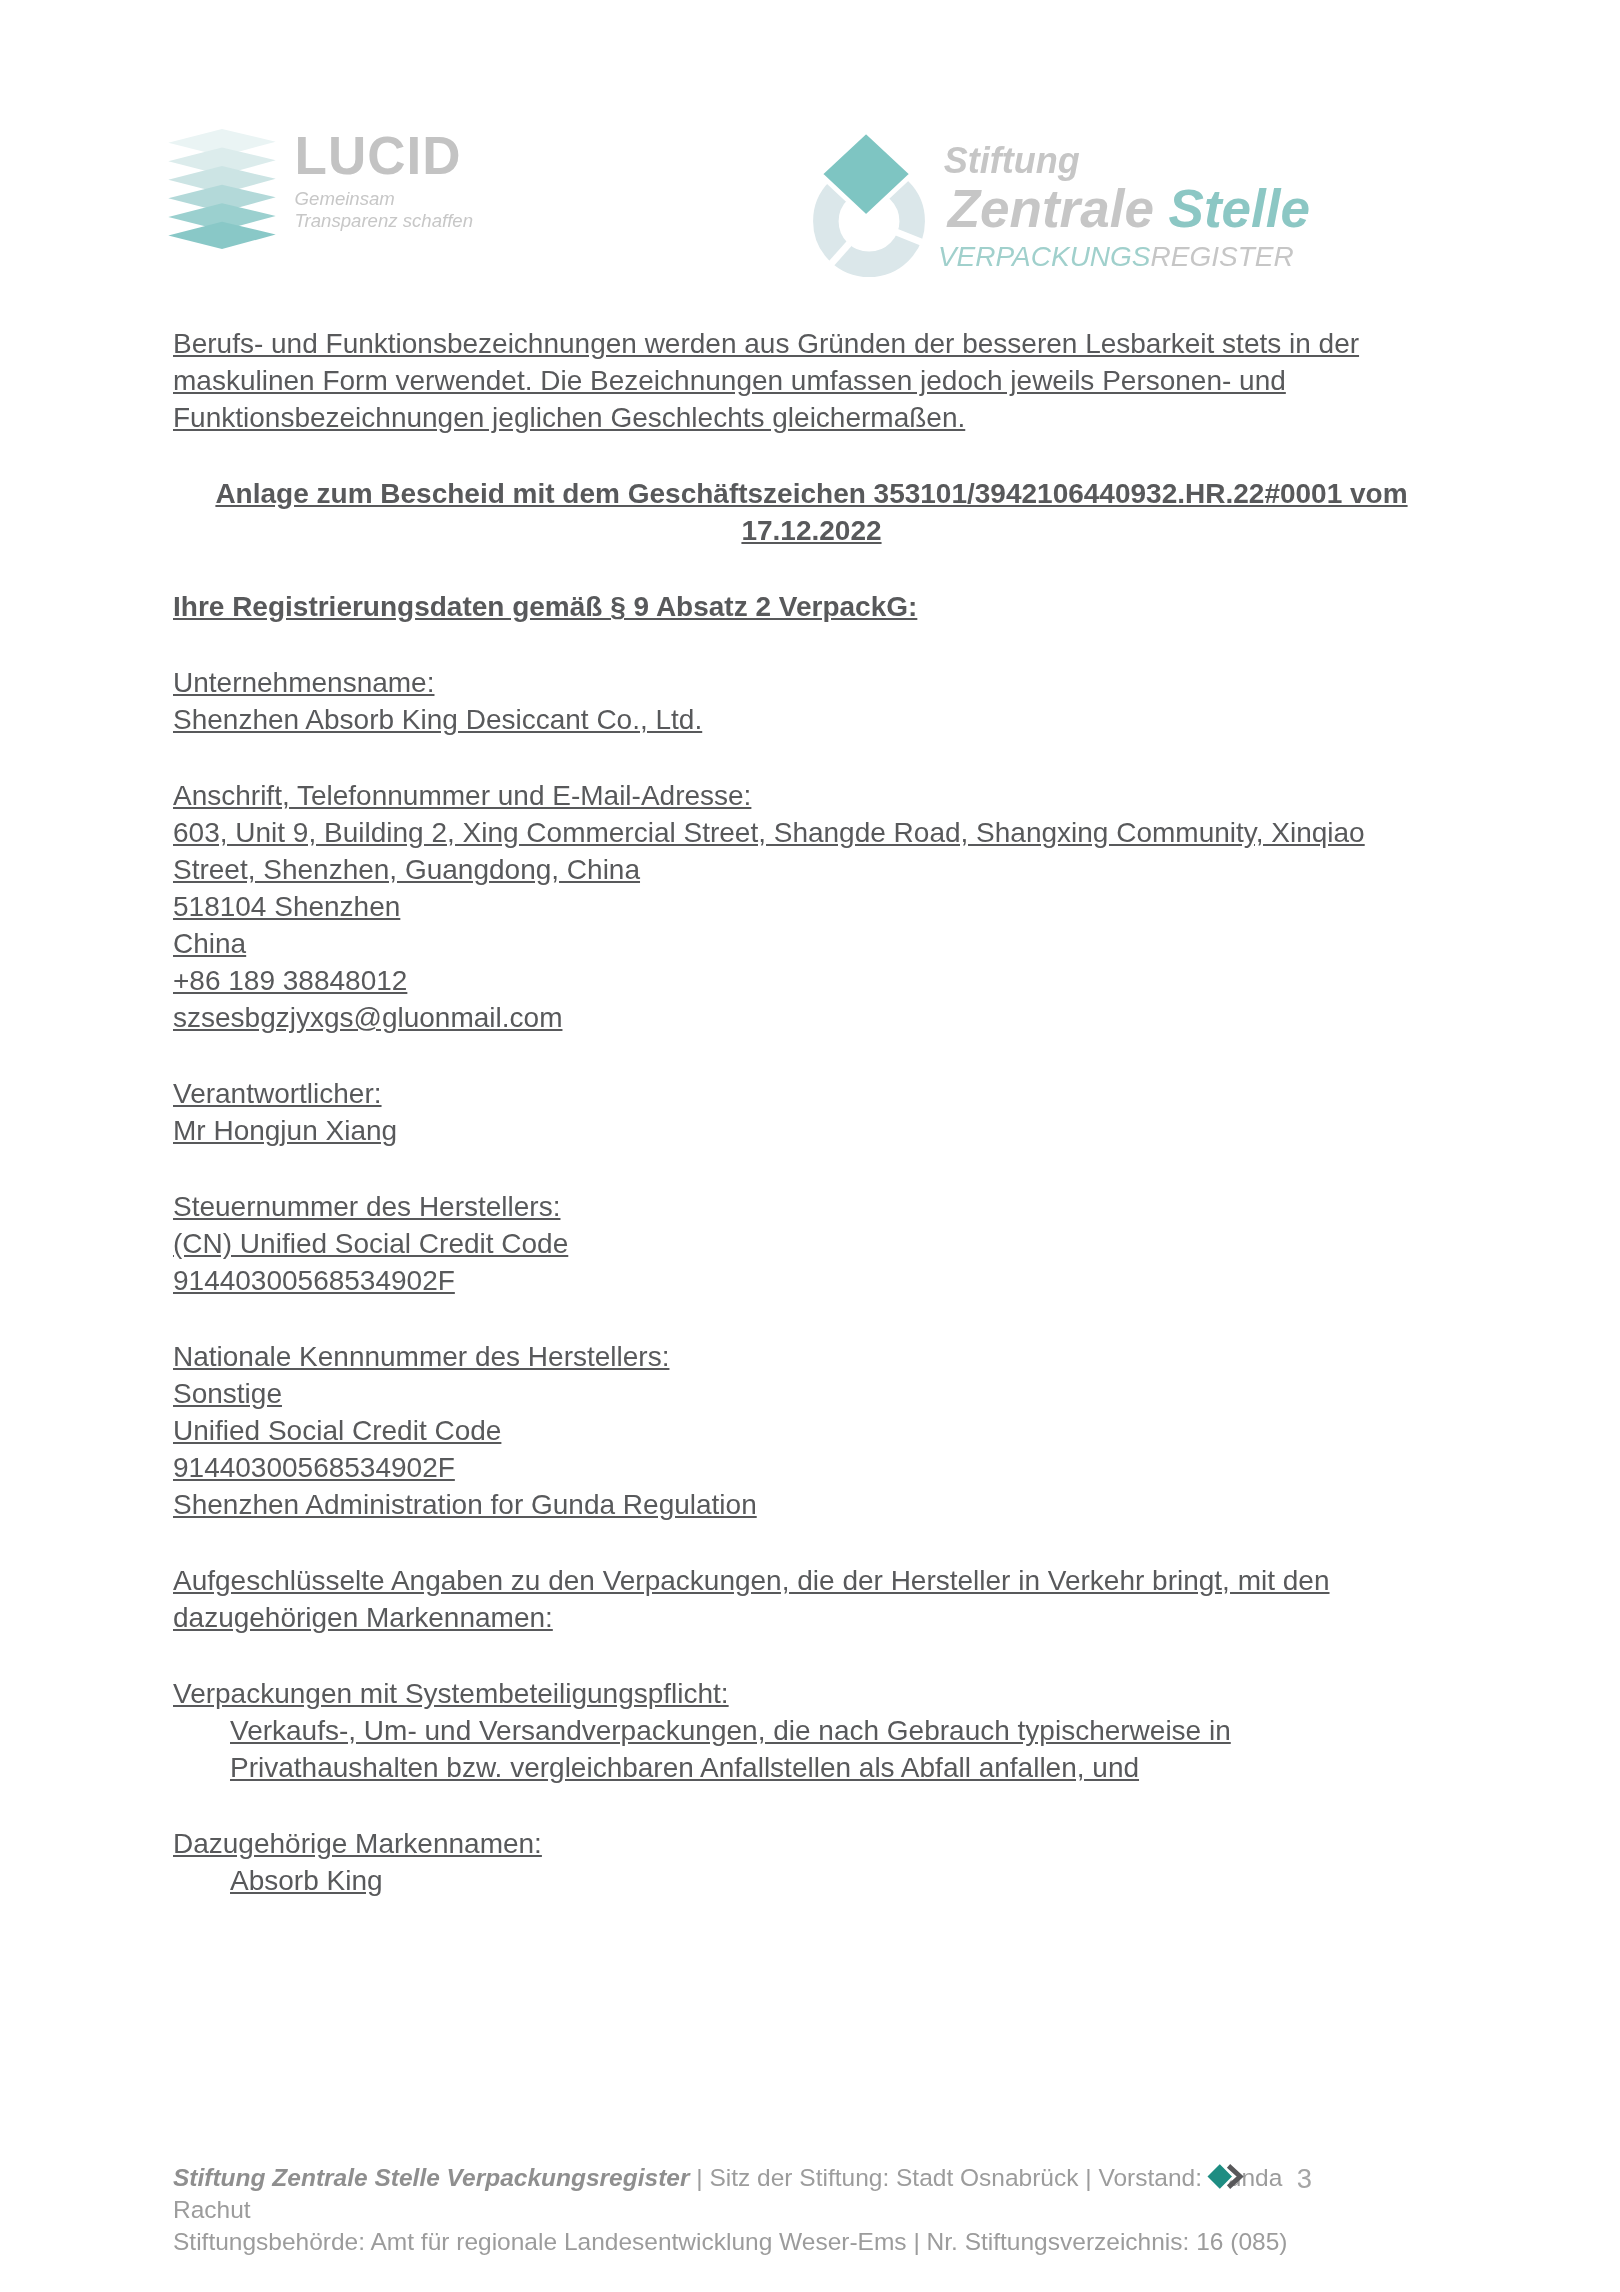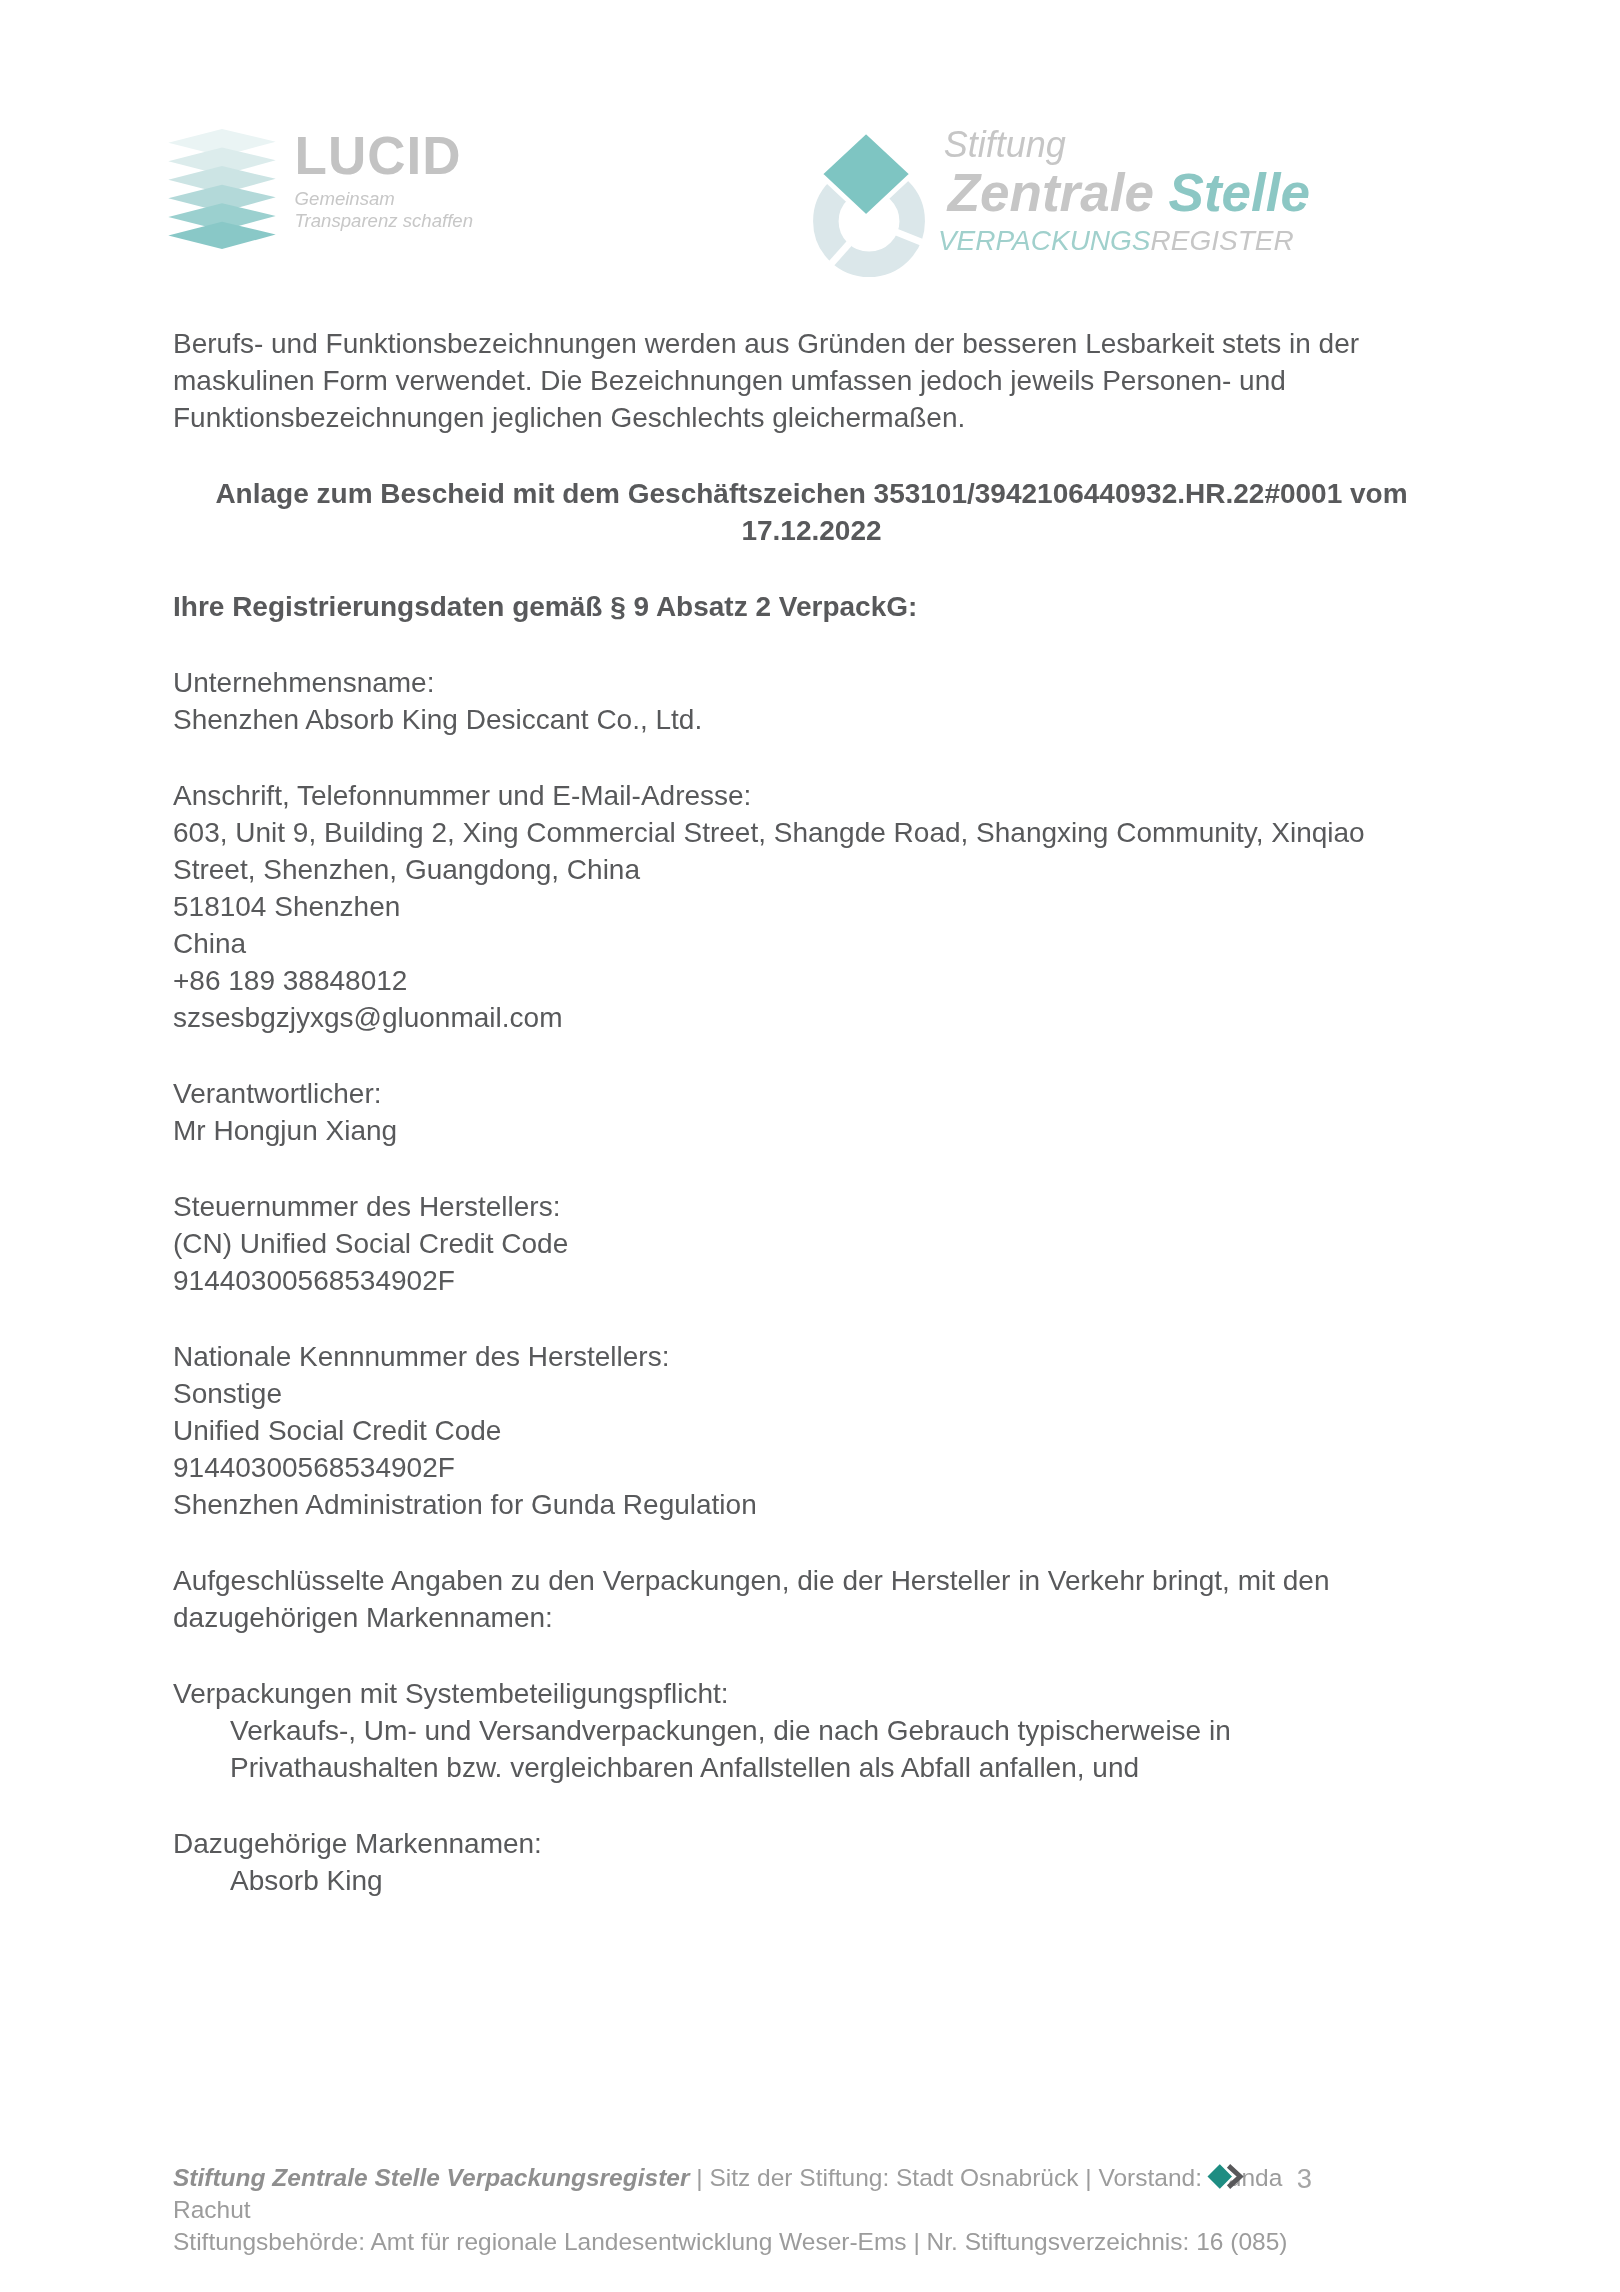--- a/index.html
+++ b/index.html
@@ -40,25 +40,26 @@
   .zsvr-logo {
     position: absolute;
     top: 125px;
     right: 110px;
     display: flex;
     align-items: flex-start;
   }
   .zsvr-text { margin-left: 9.8px; }
   .zsvr-line1 {
     font-size: 36px;
-    font-weight: 400;
+    font-weight: 700;
     font-style: italic;
     color: #c6c6c6;
     line-height: 39px;
     padding-left: 5.9px;
+    margin-top: 16px;
   }
   .zsvr-line2 {
     font-size: 53px;
     font-weight: 700;
     font-style: italic;
     line-height: 57px;
     padding-left: 9.8px;
     white-space: nowrap;
   }
   .zsvr-line3 {
@@ -73,21 +74,21 @@
 
   
   .content {
     position: absolute;
     left: 173px;
     top: 325px;
     width: 1277px;
     font-size: 28px;
     line-height: 37px;
   }
-  .content p, .content .field { margin: 0 0 39px 0; }
+  .content p, .content .field { margin: 0 0 39px 0; text-decoration: underline; }
   .subject-heading {
     font-weight: 700;
     text-align: center;
   }
   .registration-heading {
     font-weight: 700;
     margin-top: 39px !important;
   }
   .line { min-height: 37px; }
   .indent { padding-left: 57px; }

